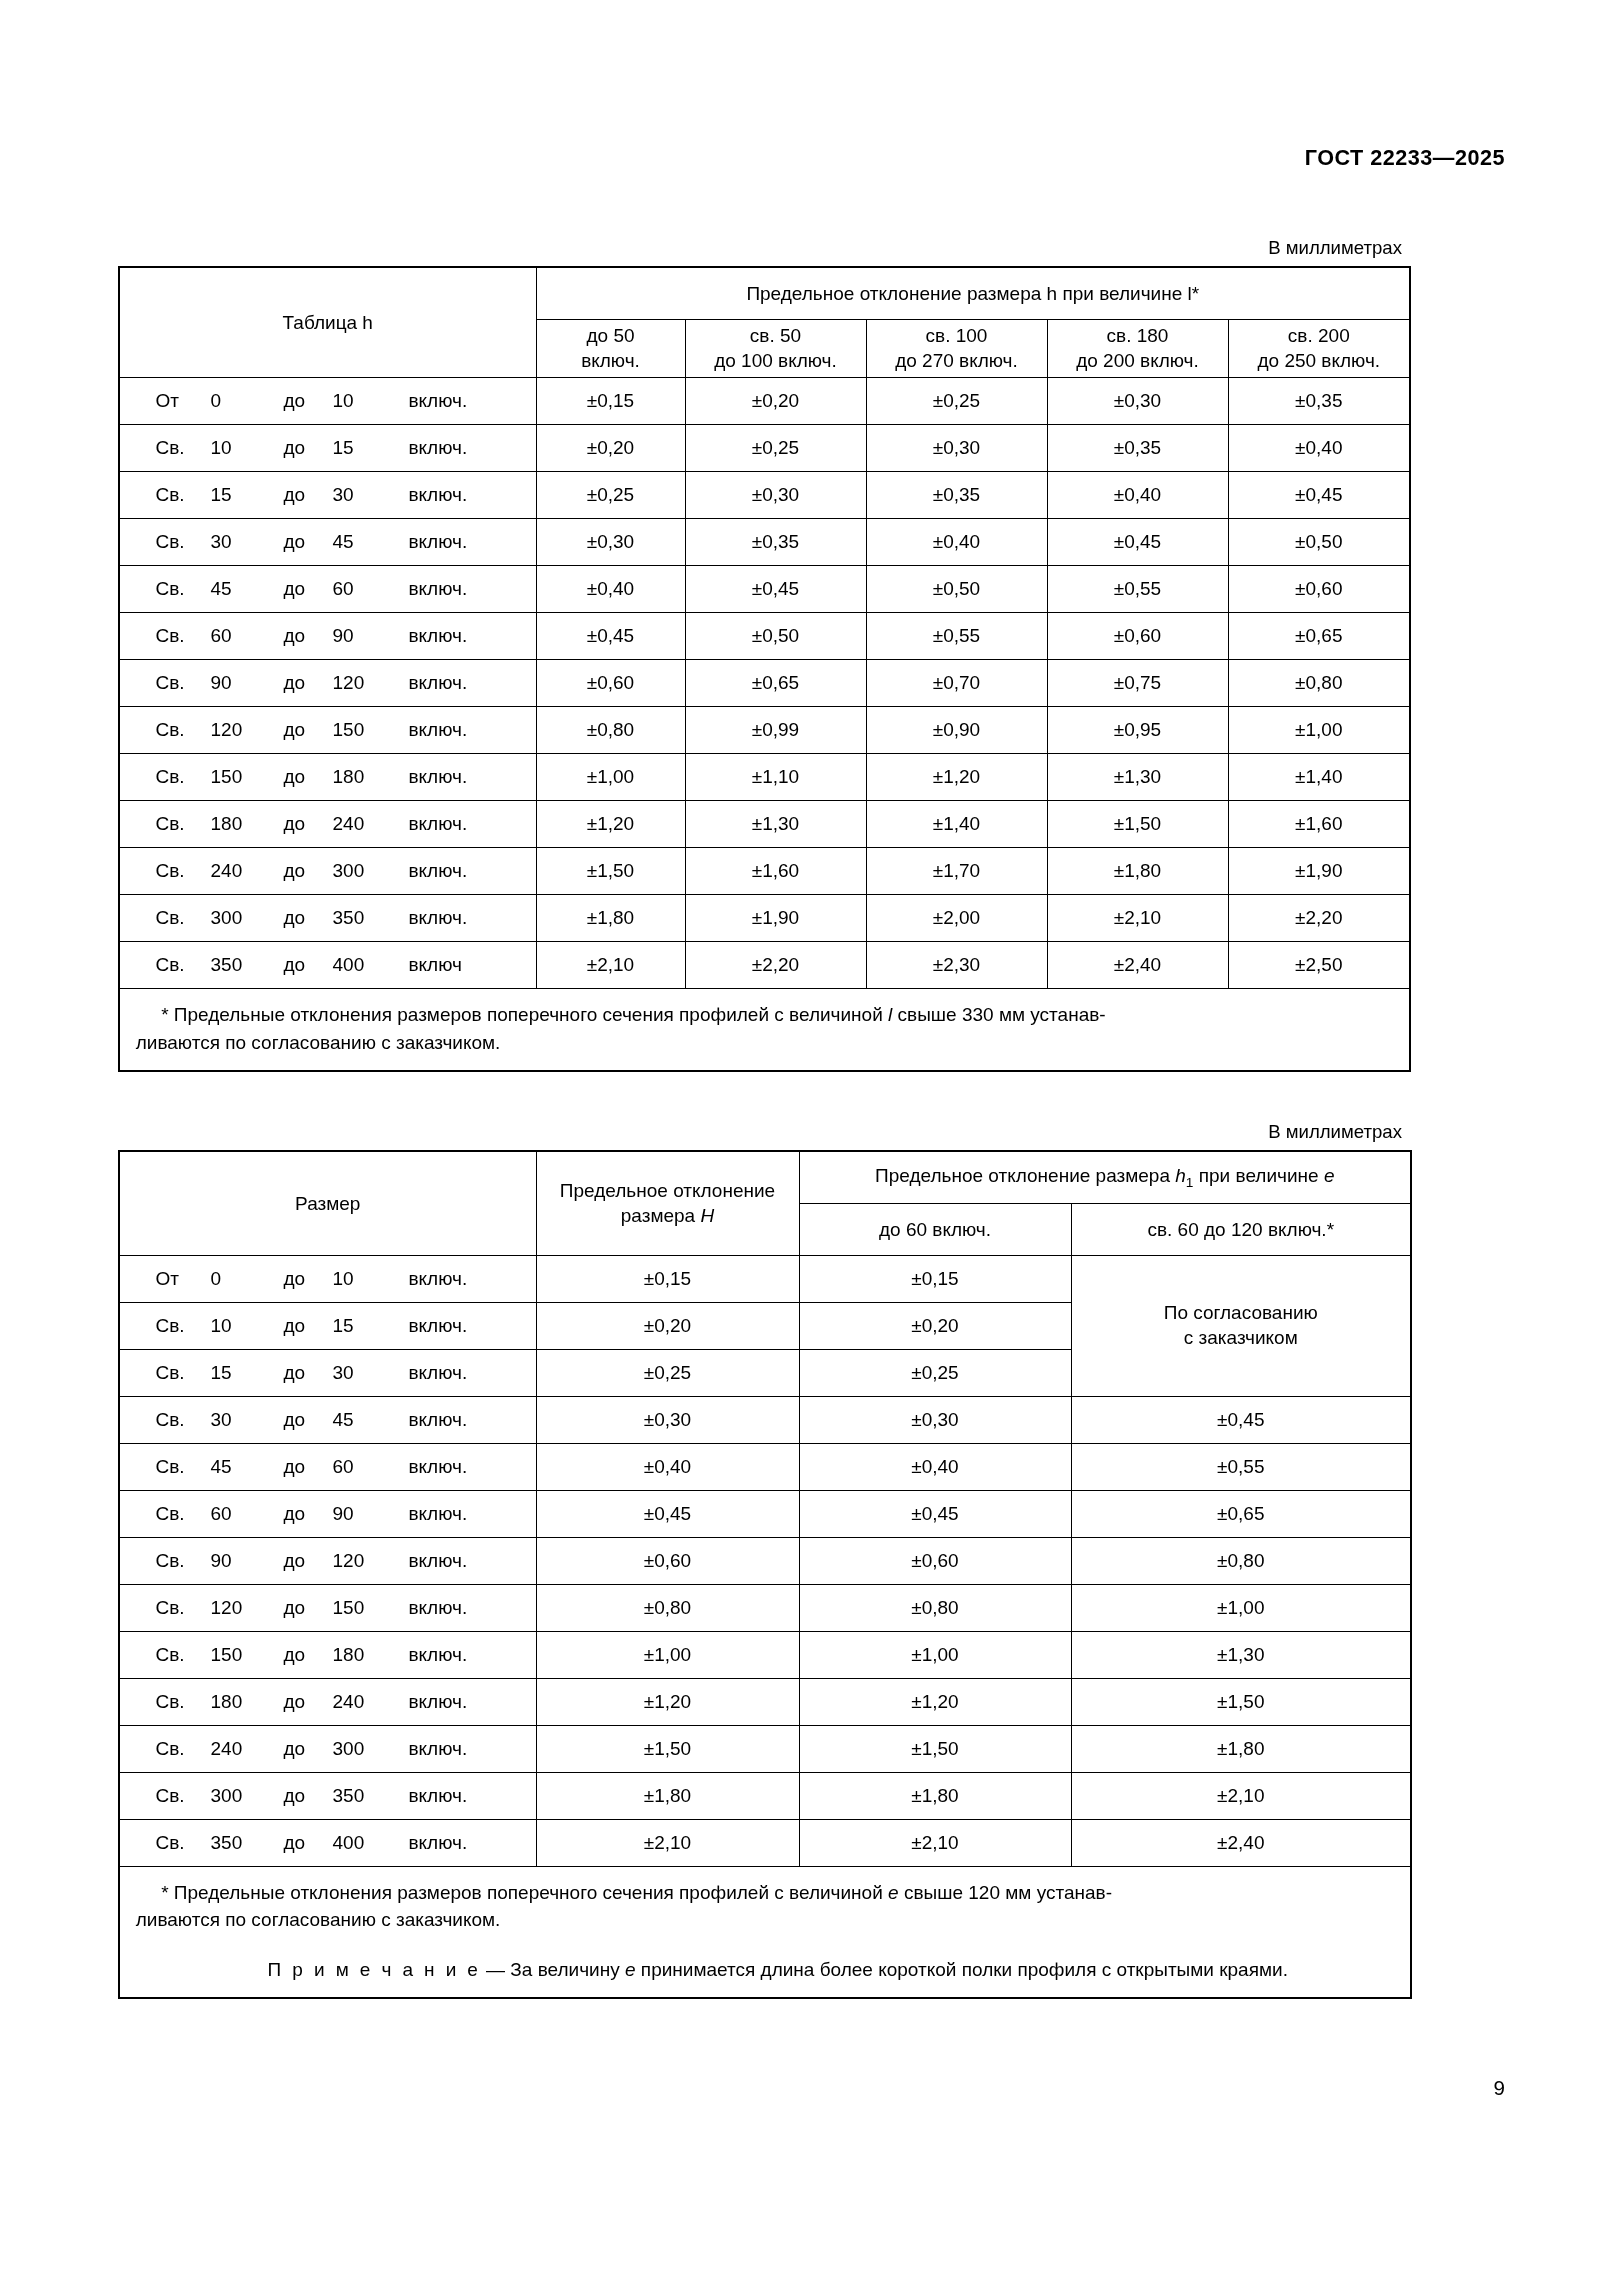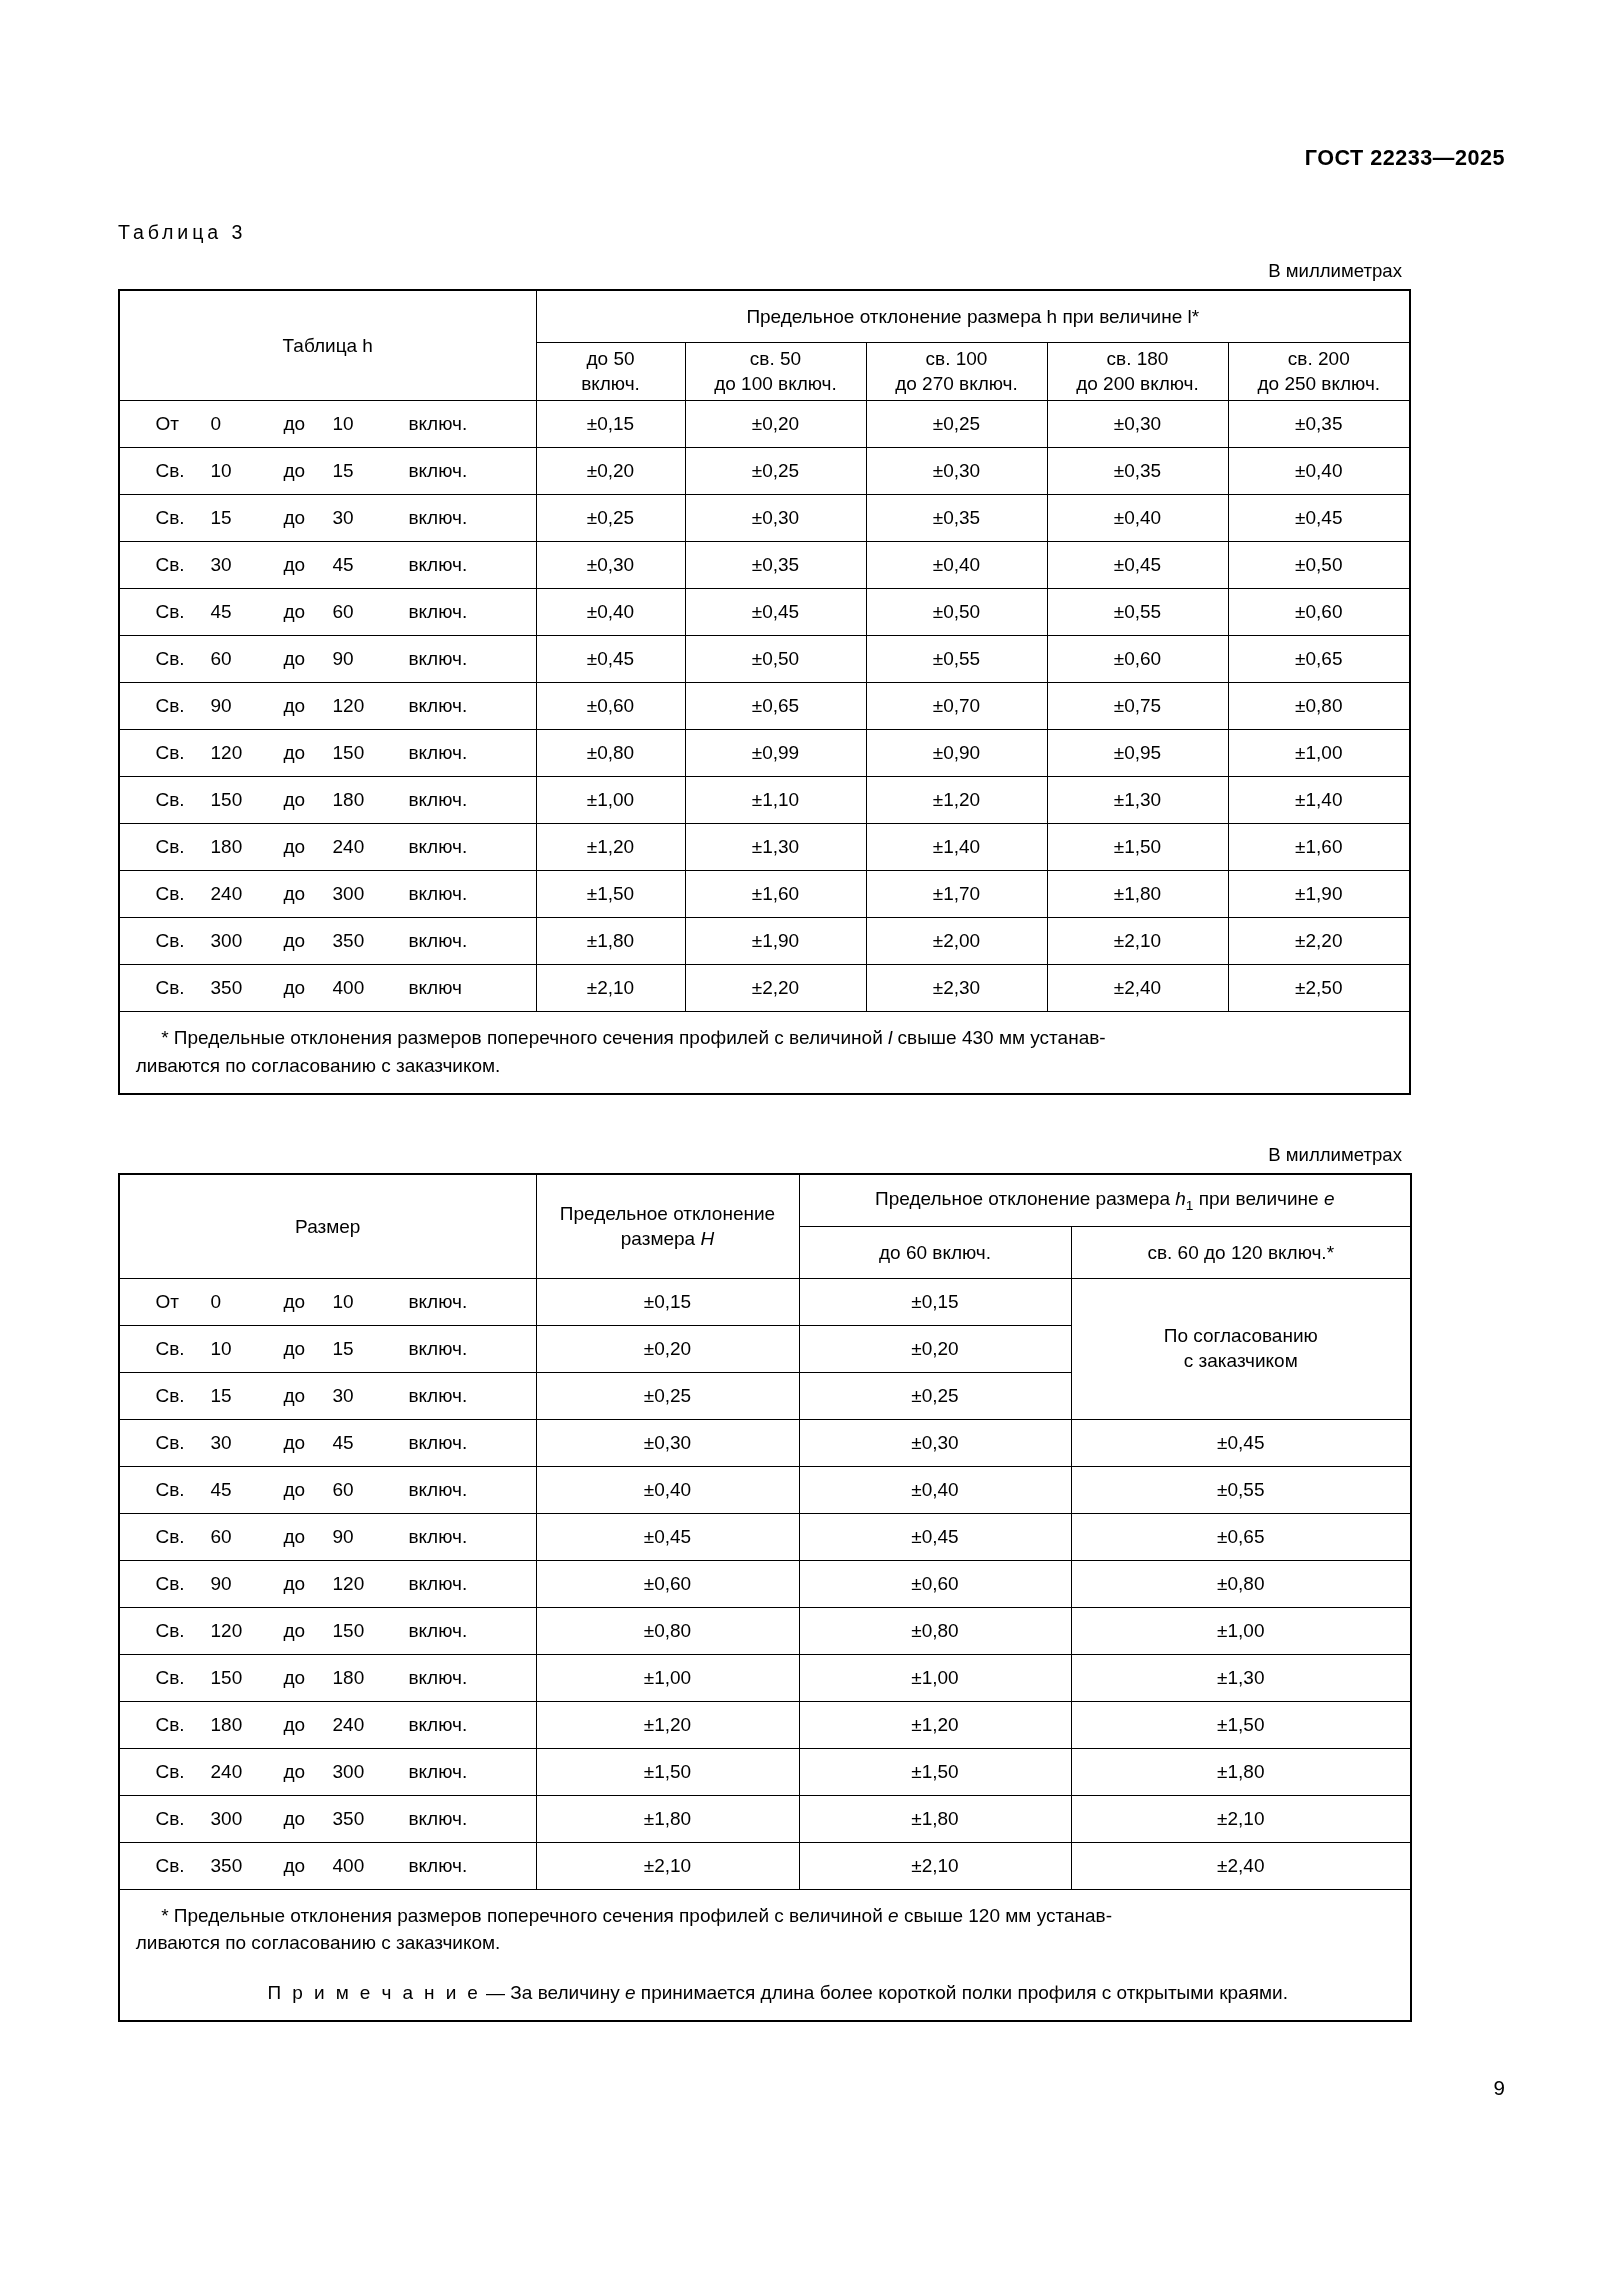--- a/index.html
+++ b/index.html
@@ -115,21 +115,20 @@
 <body>
 
 <div class="page">
 
   <div class="header">
     <span>ГОСТ 22233—2025</span>
   </div>
 
   <div class="content">
 
-    <div class="table-caption">Таблица 3</div>
     <div class="units">В миллиметрах</div>
 
     <table class="outer">
       <colgroup>
         <col style="width:417px">
         <col style="width:149px">
         <col style="width:181px">
         <col style="width:181px">
         <col style="width:181px">
         <col style="width:182px">
@@ -384,21 +383,21 @@
           <td>±2,20</td>
           <td>±2,30</td>
           <td>±2,40</td>
           <td>±2,50</td>
         </tr>
 
         <tr>
           <td class="note-cell" colspan="6">
             <p><span class="ind"></span><span>* Предельные отклонения размеров поперечного сечения профилей с величиной</span>
               <i>l</i>
-              <span>свыше 430 мм устанав-</span><br>
+              <span>свыше 330 мм устанав-</span><br>
               <span>ливаются по согласованию с заказчиком.</span></p>
           </td>
         </tr>
       </tbody>
     </table>
 
     <div class="gap"></div>
 
     <div class="units">В миллиметрах</div>
 

